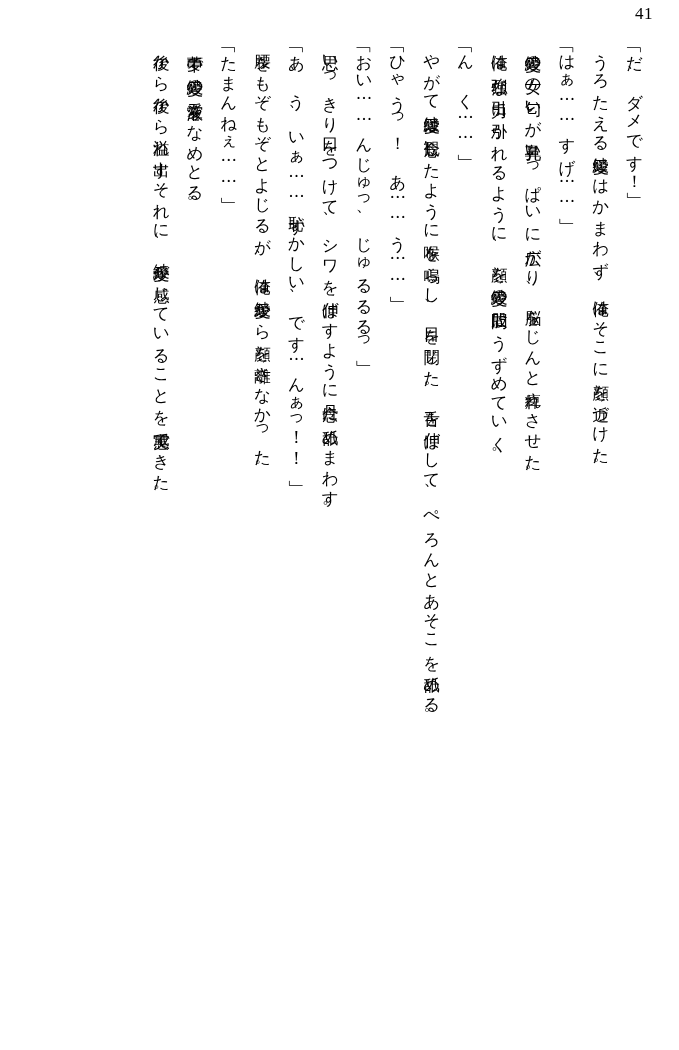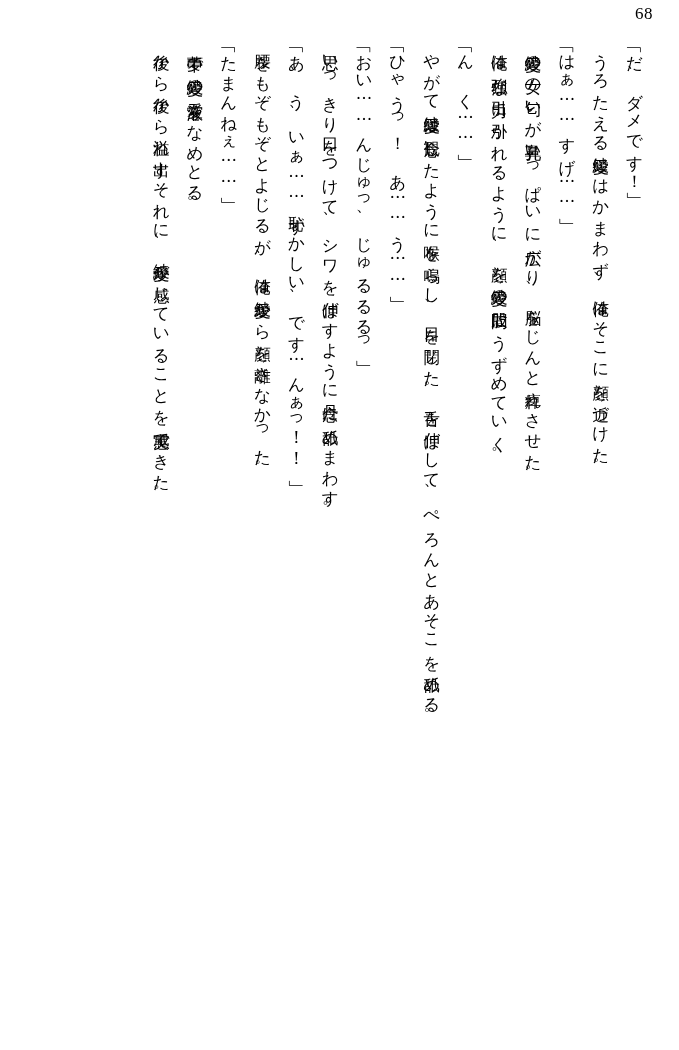--- a/index.html
+++ b/index.html
@@ -47,21 +47,21 @@
     font-family: "DejaVu Serif", "Liberation Serif", serif;
     white-space: pre-wrap;
     overflow: hidden;
   }
 </style>
 </head>
 <body>
 
 <div class="page">
 
-  <div class="page-number">68</div>
+  <div class="page-number">41</div>
 
   <div class="body-text">「だ、ダメです！」
 うろたえる綾愛にはかまわず、俺はそこに顔を近づけた。
 「はぁ……すげ……」
 綾愛の女の匂いが鼻孔いっぱいに広がり、脳をじんと痺れさせた。
 俺は強烈な引力に引かれるように、顔を綾愛の股間にうずめていく。
 「ん、く……」
 やがて綾愛は観念したように喉を鳴らし、目を閉じた。舌を伸ばして、ぺろんとあそこを舐める。
 「ひゃうっ！　あ……う……」
 「おい……んじゅっ、じゅるるるっ」

